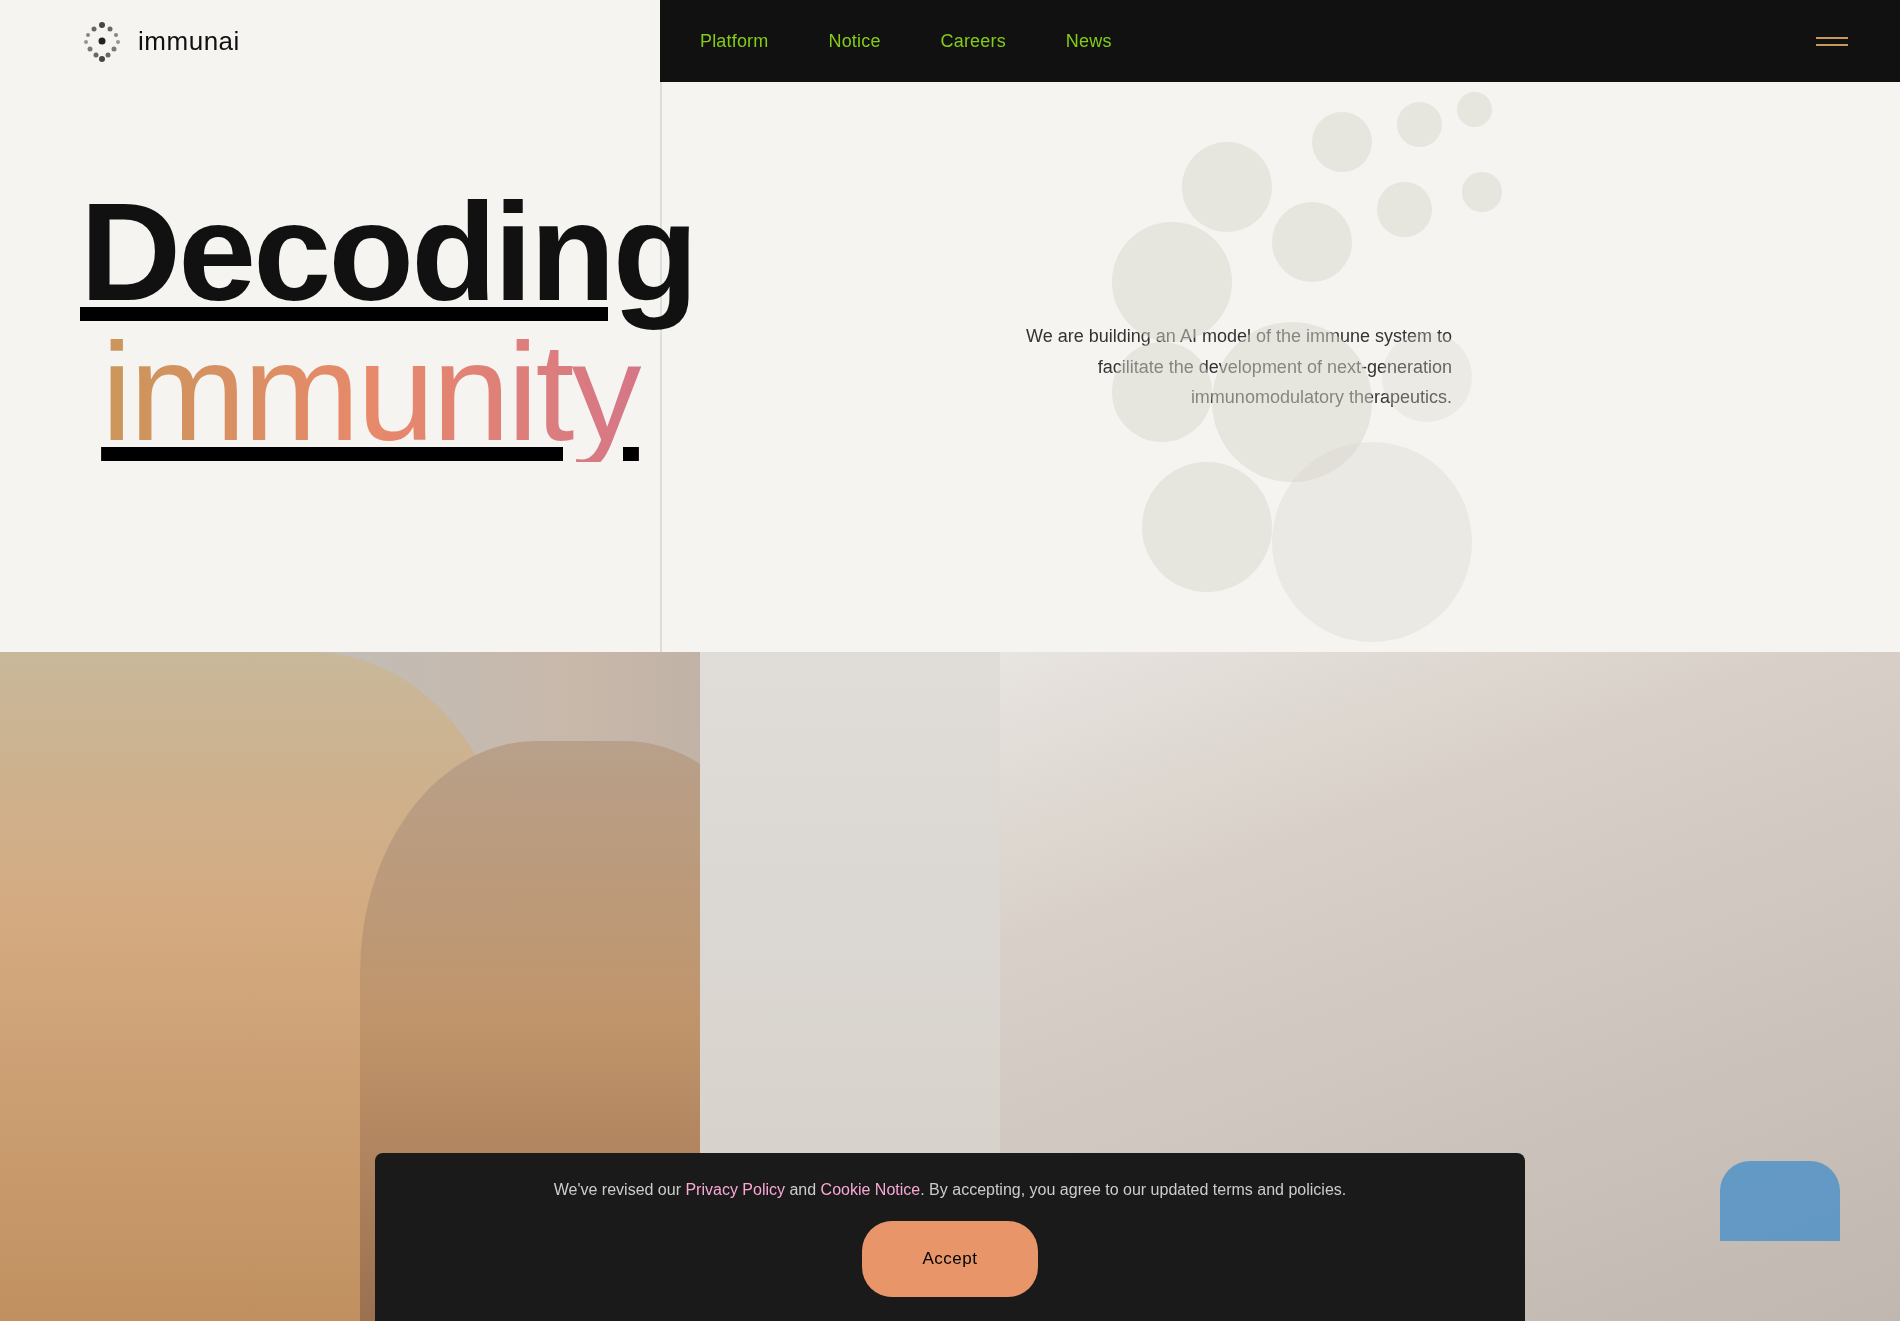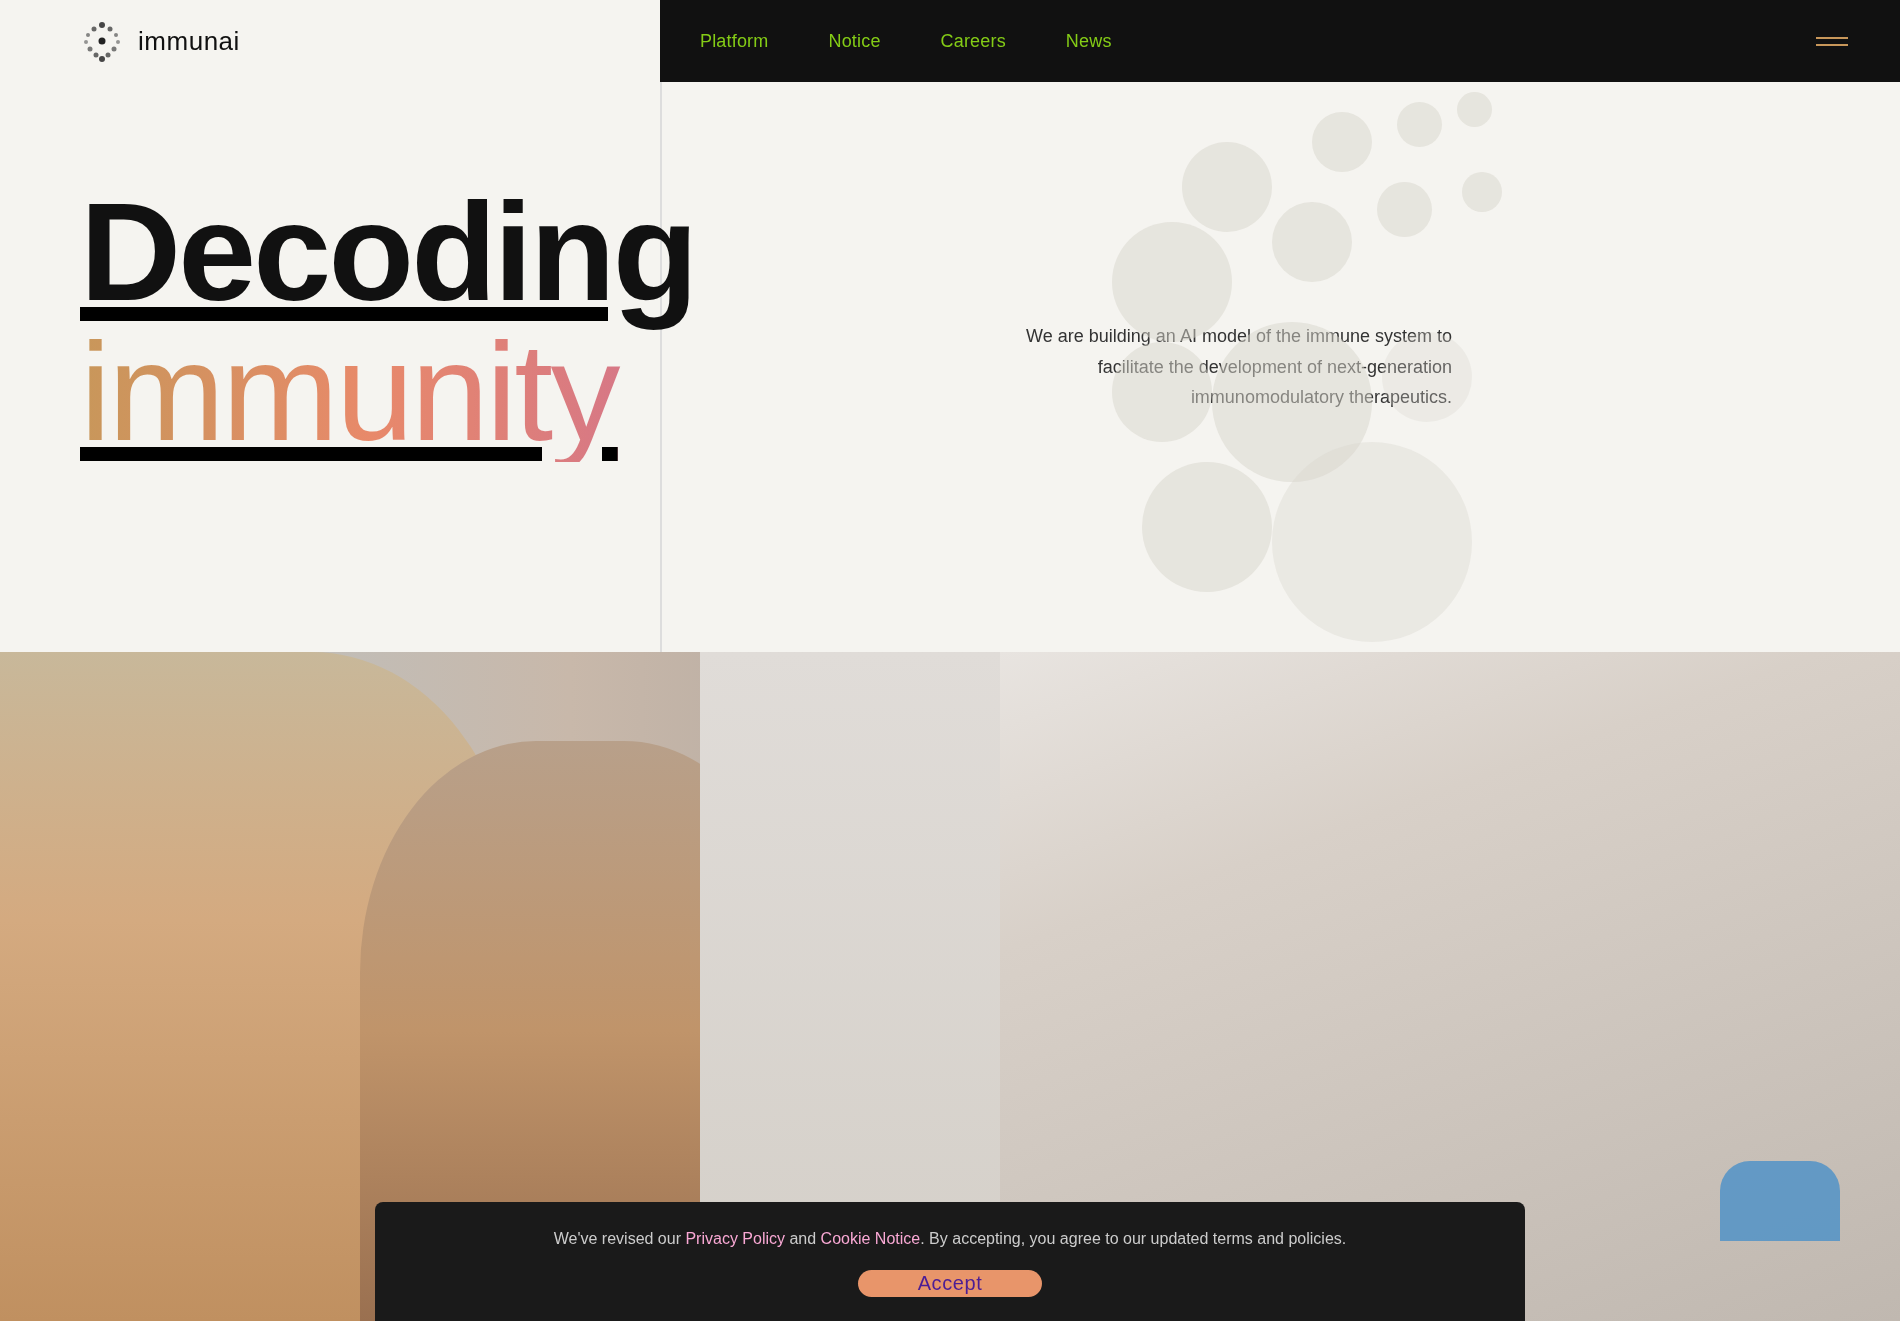--- a/index.html
+++ b/index.html
@@ -115,20 +115,21 @@
 
     .hero-immunity {
       font-size: 140px;
       font-weight: 300;
       line-height: 1;
       letter-spacing: -0.02em;
       background: linear-gradient(90deg, #c8975a 0%, #e8896a 50%, #d4758a 100%);
       -webkit-background-clip: text;
       -webkit-text-fill-color: transparent;
       background-clip: text;
+      text-align: center;
     }
 
     .hero-divider {
       width: 2px;
       height: 570px;
       background: #ddd;
       position: absolute;
       left: 660px;
       top: 0;
     }
@@ -274,25 +275,25 @@
       line-height: 1.6;
     }
 
     .cookie-link {
       color: #f9a8d4;
       text-decoration: none;
     }
 
     .accept-btn {
       background: #e8956a;
-      color: #4c1d95;
+      color: #000000;
       border: none;
-      padding: 2px 60px;
+      padding: 28px 60px;
       border-radius: 30px;
-      font-size: 20px;
+      font-size: 17px;
       font-weight: 500;
       cursor: pointer;
       letter-spacing: 0.03em;
     }
   </style>
 </head>
 <body>
 
 <header>
   <div class="logo-area">

